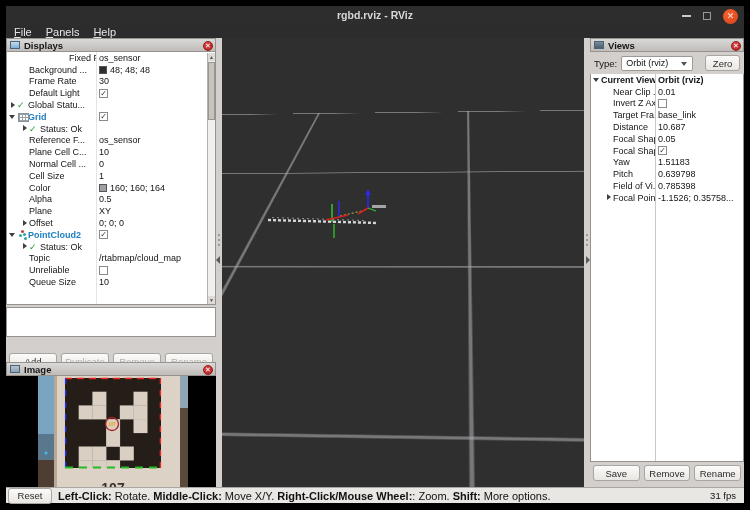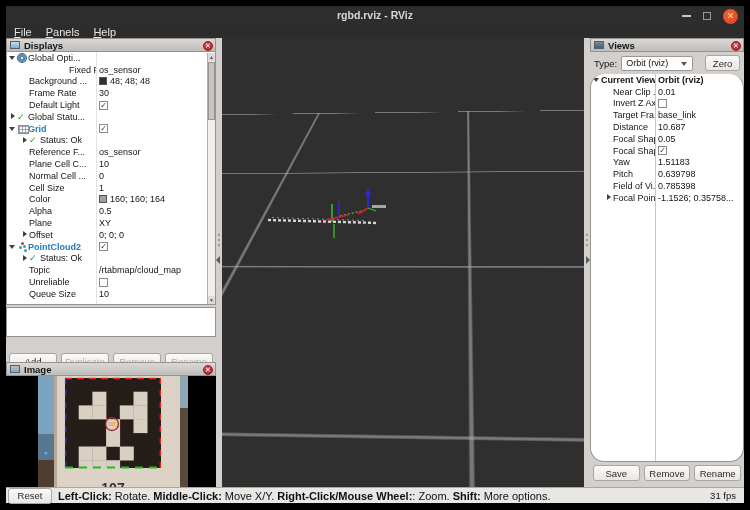--- a/index.html
+++ b/index.html
@@ -83,21 +83,21 @@
       repeating-linear-gradient(to right, rgba(168,168,173,.60) 0, rgba(168,168,173,.60) 2px, transparent 2px, transparent 150px); }
   .axesmark { position:absolute; left:46px; top:146px; }
 
   
   .viewscol { position:absolute; left:584px; top:0; width:154px; height:449px; }
   .typerow { position:absolute; left:0; top:14px; width:154px; height:22px; background:#d2cfcc; display:flex; align-items:center; padding:0 4px; gap:4px; }
   .typelabel { font-size:9.5px; color:#161616; }
   .dropdown { position:relative; width:72px; height:15px; background:#fff; border:1px solid #9c9894; border-radius:2px; font-size:9px; line-height:13px; padding-left:4px; color:#111; }
   .dropdown::after { content:''; position:absolute; right:5px; top:5px; border-left:3.5px solid transparent; border-right:3.5px solid transparent; border-top:4px solid #555; }
   .zerobtn { flex:1;margin-left:8px; }
-  .tree-views { top:36px; height:388px; left:0; width:154px;border-radius:14px; }
+  .tree-views { top:36px; height:388px; left:0; width:154px; }
   .tree-views::before { content:''; position:absolute; left:64px; top:0; bottom:0; width:1px; background:#c9c9c9; }
   .tree-views .tname { width:64px; }
   .vbuttons { position:absolute; left:0; top:427px; width:154px; display:flex; gap:4px; padding:0 3px; }
 
   
   .statusbar { position:absolute; left:0; top:481px; width:738px; height:16px; background:#e9e7e4; border-top:1px solid #aaa7a3; display:flex; align-items:center; padding:0 8px 0 2px; gap:6px; }
   .statustext { font-size:11px; color:#111; flex:1; white-space:nowrap; overflow:hidden; }
   .resetbtn { flex:0 0 auto; width:44px; }
   .fps { font-size:9.5px; color:#111; }
 </style>
@@ -123,28 +123,20 @@
 
   <div class="main">
 
     <div class="leftcol">
       <div class="panel-header">
         <span class="hicon"></span>
         <span class="ptitle">Displays</span>
         <span class="phclose">✕</span>
       </div>
       <div class="tree tree-displays" id="displays-rows">
-          <div class="trow">
-            <div class="tname" style="padding-left: 1px;">
-              <span class="exp down"></span>
-              <span class="ticon ic-gear"></span>
-              <span class="tlabel">Global Opti...</span>
-            </div>
-            <div class="tval"></div>
-          </div>
           <div class="trow">
             <div class="tname" style="padding-left: 13px; gap: 40px;">
               <span class="exp"></span>
               <span class="tlabel">Fixed Frame</span>
             </div>
             <div class="tval">
               <span>os_sensor</span>
             </div>
           </div>
           <div class="trow">

